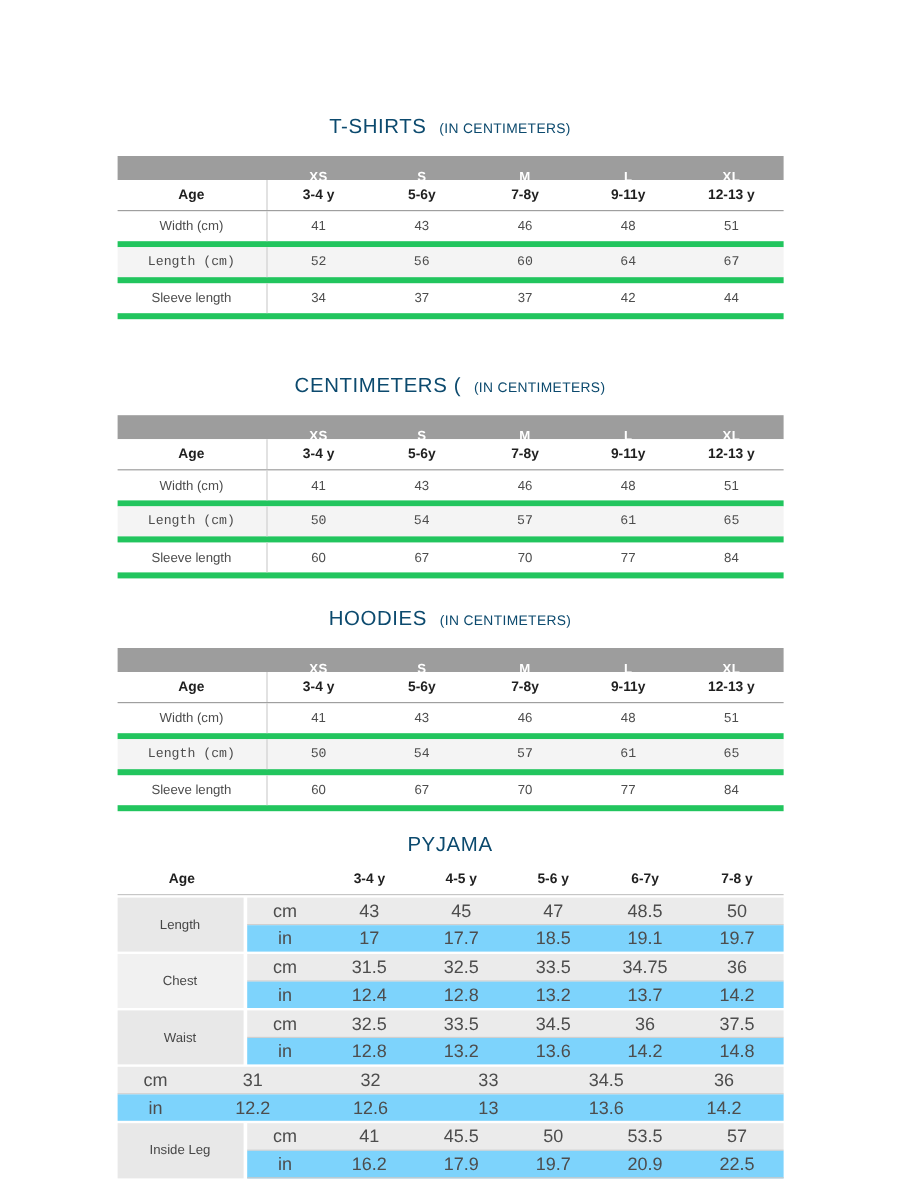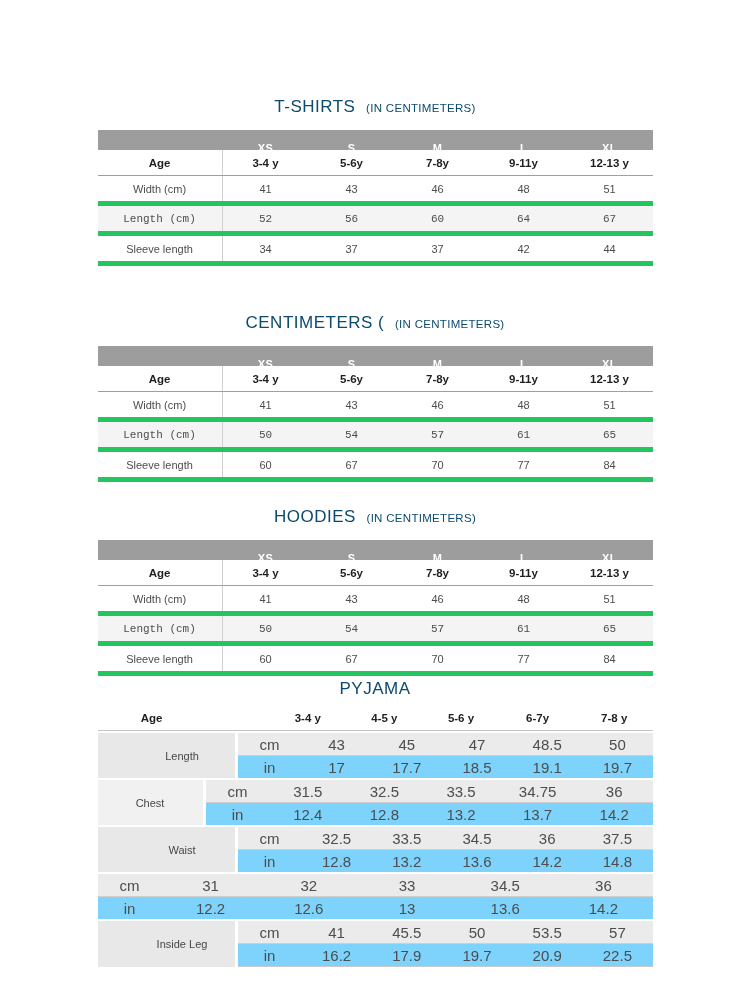--- a/index.html
+++ b/index.html
@@ -38,34 +38,34 @@
     border-bottom:5px solid #22c55e;
   }
   .srow.age{
     font-weight:bold;color:#1f1f1f;font-size:11.5px;
     border-bottom:1px solid #9f9f9f;background:#ffffff;
   }
   .srow.striped{background:#f4f4f4;font-family:Liberation Mono, monospace;}
   .srow .lbl{border-right:1px solid #d0d0d0;height:100%;display:flex;align-items:center;justify-content:center;}
 
   
-  .pj-section{}
+  .pj-section{margin-top:16px;}
   .pj-section .tbl-title{margin-bottom:7px;}
   .pj-header{
     display:grid;grid-template-columns:108px 64px repeat(5,1fr);
     height:24px;align-items:center;text-align:center;
     font-weight:bold;font-size:11.5px;color:#1f1f1f;
     border-bottom:1px solid #c6c6c6;
   }
   .pj-block{display:flex;margin-top:2px;}
   .pj-label{
     width:105px;margin-right:3px;display:flex;align-items:center;justify-content:center;
     font-size:11px;color:#474747;
   }
-  .pj-label.dark{background:#e8e8e8;padding-left:32px;}
+  .pj-label.dark{background:#e8e8e8;}
   .pj-label.light{background:#f1f1f1;}
   .pj-rows{flex:1;}
   .pj-row{
     display:grid;grid-template-columns:64px repeat(5,1fr);
     height:22px;align-items:center;text-align:center;
     font-size:15px;color:#4d4d4d;
   }
   .pj-row.cm{background:#ebebeb;border-bottom:1px solid #cfcfcf;}
   .pj-row.in{background:#7dd3fc;}
   .pj-block:last-child .pj-row.in{border-bottom:1px solid #c9c9c9;}

